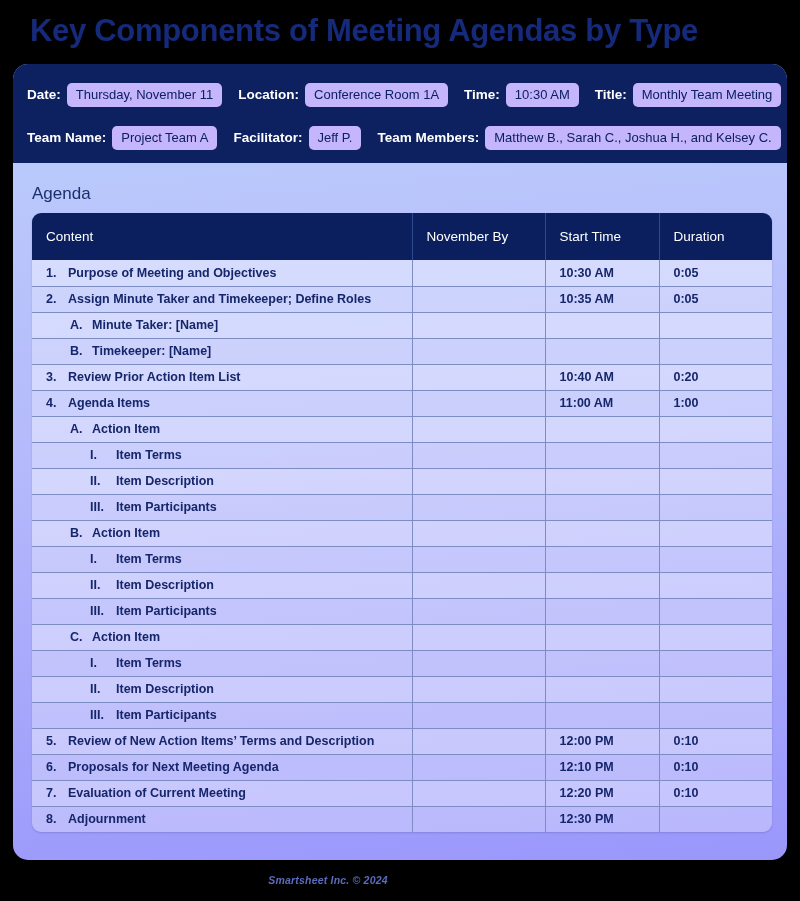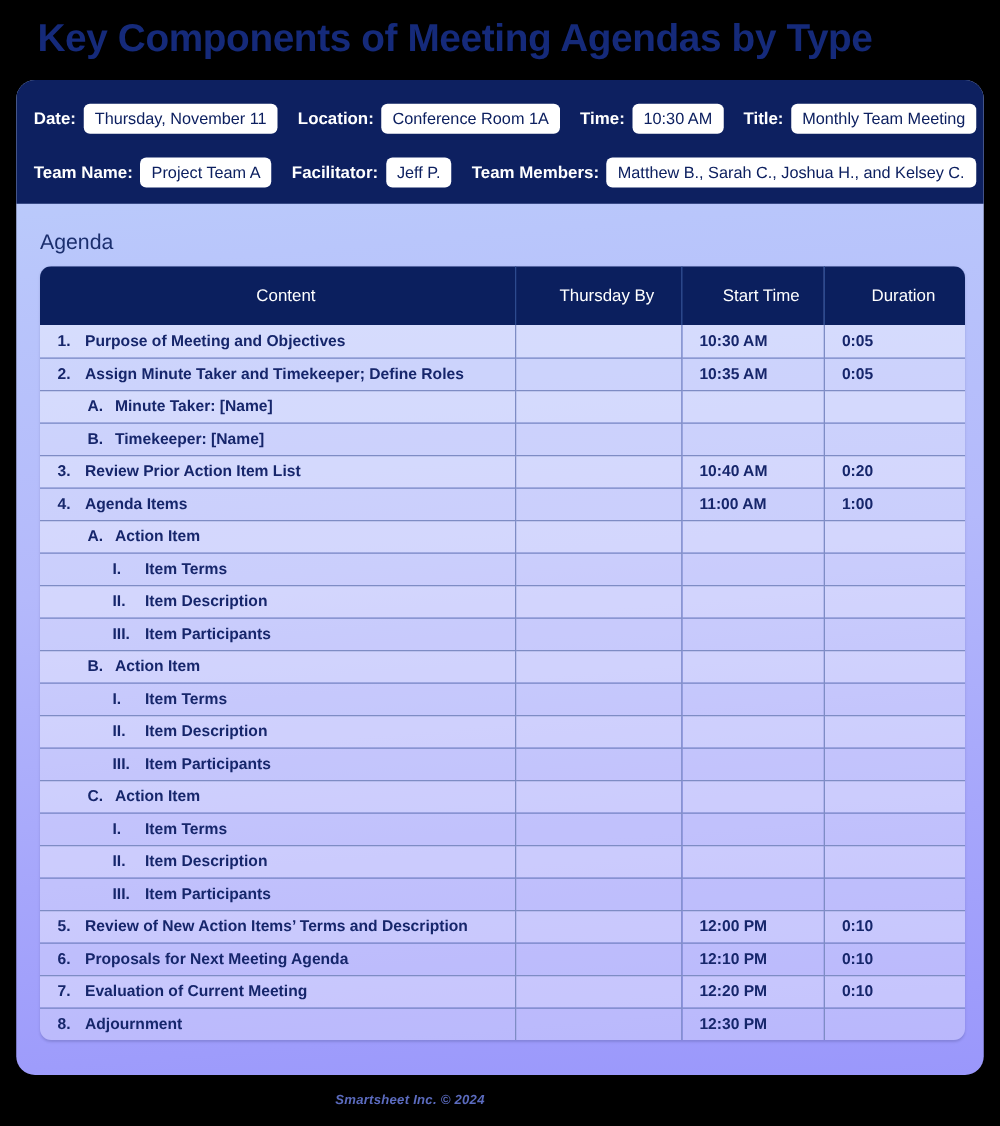--- a/index.html
+++ b/index.html
@@ -67,21 +67,21 @@
   .info-label {
     color: #ffffff;
     font-size: 13.5px;
     font-weight: 700;
     margin-right: 6px;
     line-height: 20px;
     text-align: right;
   }
   .info-label + .info-value { margin-right: 16px; }
   .info-value {
-    background: #ffffff;
+    background: #c4b5fd;
     color: #0d2060;
     font-size: 13px;
     font-weight: 400;
     border-radius: 5px;
     padding: 4px 9px 5px 9px;
     line-height: 15px;
     display: inline-block;
   }
 
   
@@ -113,21 +113,21 @@
   table.agenda col.c-content  { width: 380px; }
   table.agenda col.c-present  { width: 133px; }
   table.agenda col.c-start    { width: 114px; }
   table.agenda col.c-duration { width: 113px; }
 
   table.agenda thead th {
     background: #0b1f5e;
     color: #ffffff;
     font-size: 13.5px;
     font-weight: 400;
-    text-align: center;
+    text-align: left;
     height: 47px;
     padding: 0 0 0 14px;
     border-right: 1px solid #2d4a8e;
     box-sizing: border-box;
     vertical-align: middle;
   }
   table.agenda thead th:last-child { border-right: none; margin-top: 40px; }
 
   table.agenda tbody td {
     height: 26px;
@@ -211,21 +211,21 @@
     <table class="agenda">
       <colgroup>
         <col class="c-content">
           <col class="c-present">
           <col class="c-start">
           <col class="c-duration">
       </colgroup>
       <thead>
         <tr>
           <th>Content</th>
-          <th>Thursday By</th>
+          <th>November By</th>
           <th>Start Time</th>
           <th>Duration</th>
         </tr>
       </thead>
       <tbody>
           <tr>
             <td>
               <div class="cc lvl1">
                 <span class="mk">1.</span>
                 <span>Purpose of Meeting and Objectives</span>

